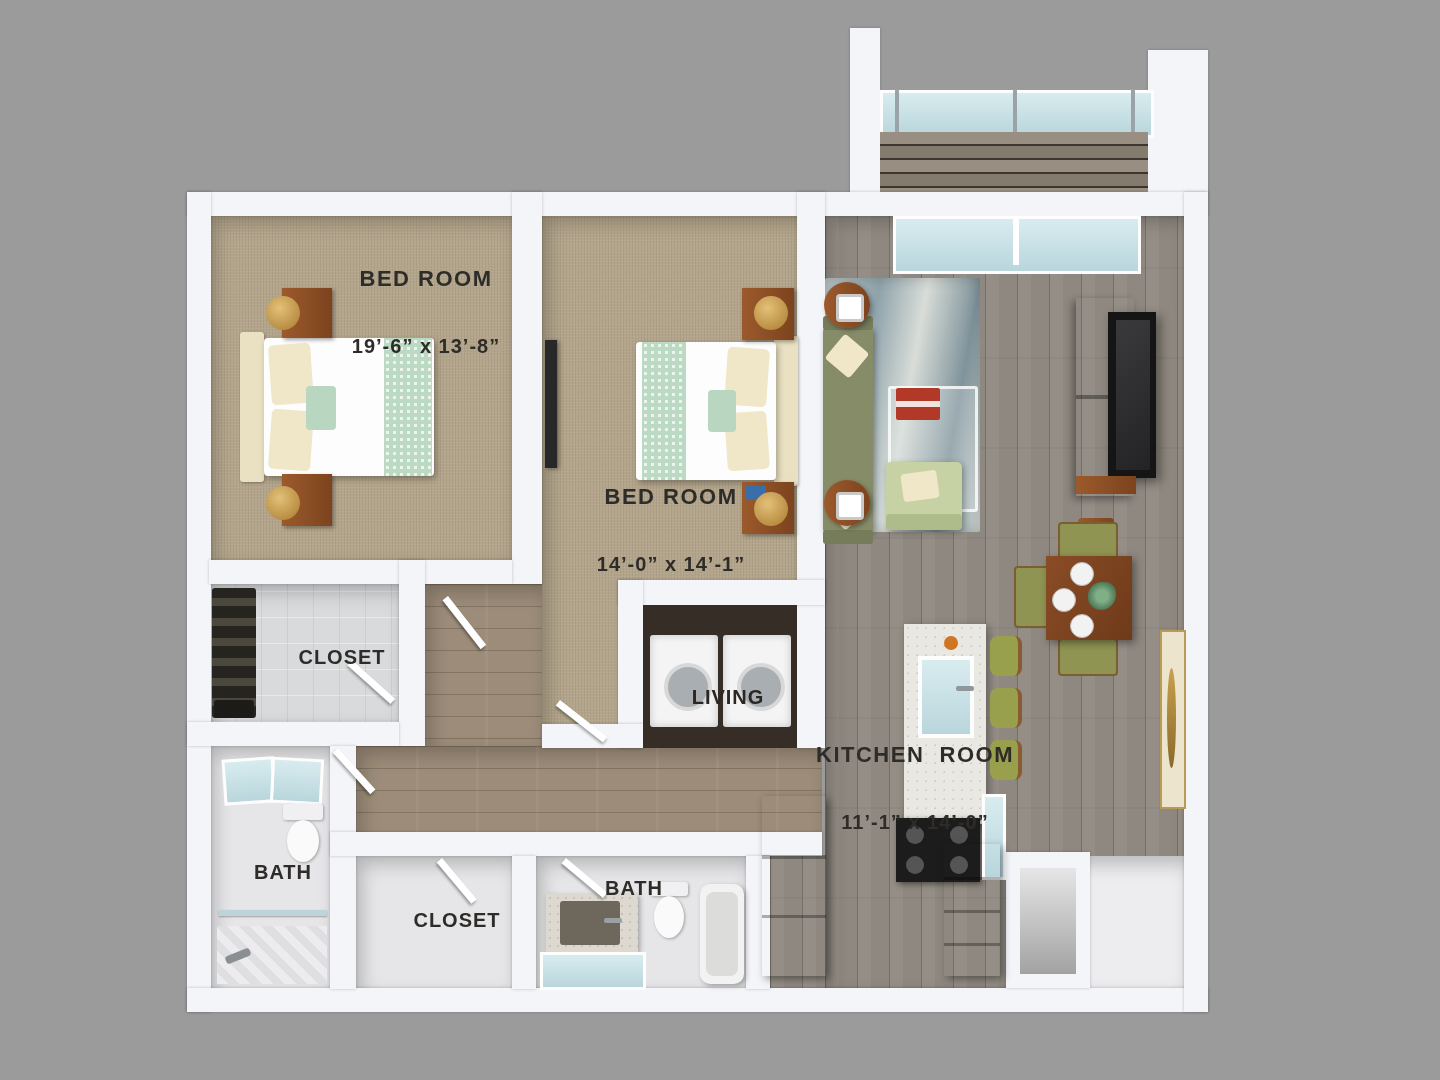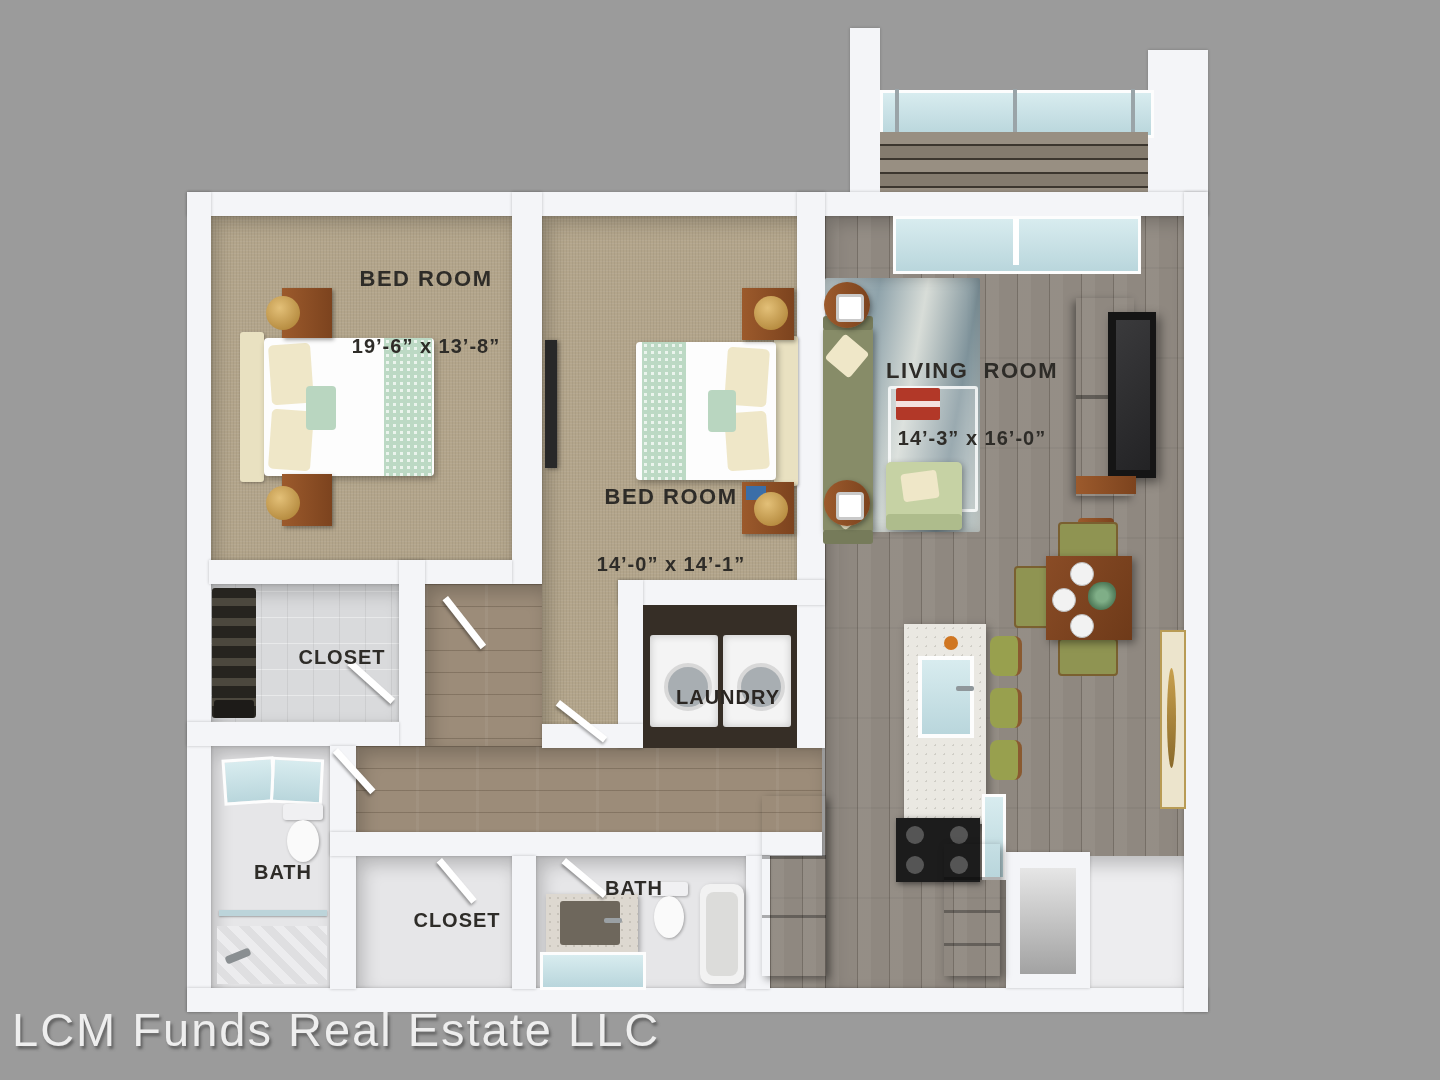--- a/index.html
+++ b/index.html
@@ -227,25 +227,24 @@
   <div class="door" style="left:566px;top:858px;width:54px;transform:rotate(40deg);"></div>
 
   <div class="label" style="left:426px;top:312px;">
     <div class="room-name">BED ROOM</div>
     <div class="room-dims">19’-6” x 13’-8”</div>
   </div>
   <div class="label" style="left:671px;top:530px;">
     <div class="room-name">BED ROOM</div>
     <div class="room-dims">14’-0” x 14’-1”</div>
   </div>
-  <div class="label" style="left:972px;top:404px;">
-    <div class="room-name">LIVING  ROOM</div>
-    <div class="room-dims">14’-3” x 16’-0”</div>
-  </div>
-  <div class="label small-label" style="left:728px;top:697px;color:#2a2622;">LAUNDRY</div>
+  <div class="label" style="left:915px;top:788px;">
+    <div class="room-name">KITCHEN  ROOM</div>
+    <div class="room-dims">11’-1” x 14’-0”</div>
+  </div>
+  <div class="label small-label" style="left:728px;top:697px;color:#2a2622;">LIVING</div>
   <div class="label small-label" style="left:342px;top:657px;">CLOSET</div>
   <div class="label small-label" style="left:283px;top:872px;">BATH</div>
   <div class="label small-label" style="left:457px;top:920px;">CLOSET</div>
   <div class="label small-label" style="left:634px;top:888px;">BATH</div>
 
-  <div class="watermark">LCM Funds Real Estate LLC</div>
 
 </div>
 
 </body></html>

